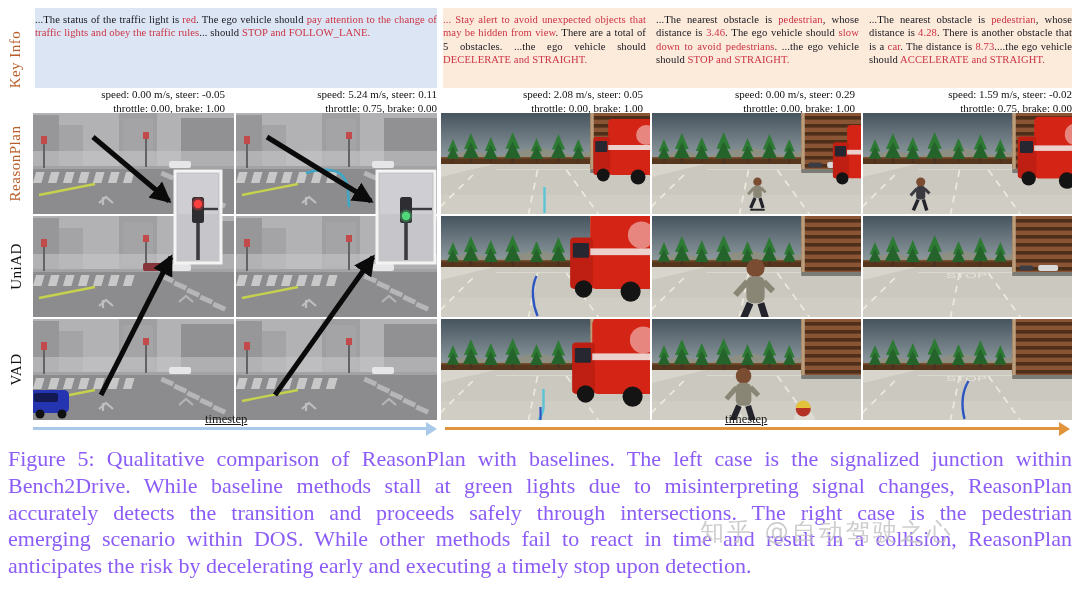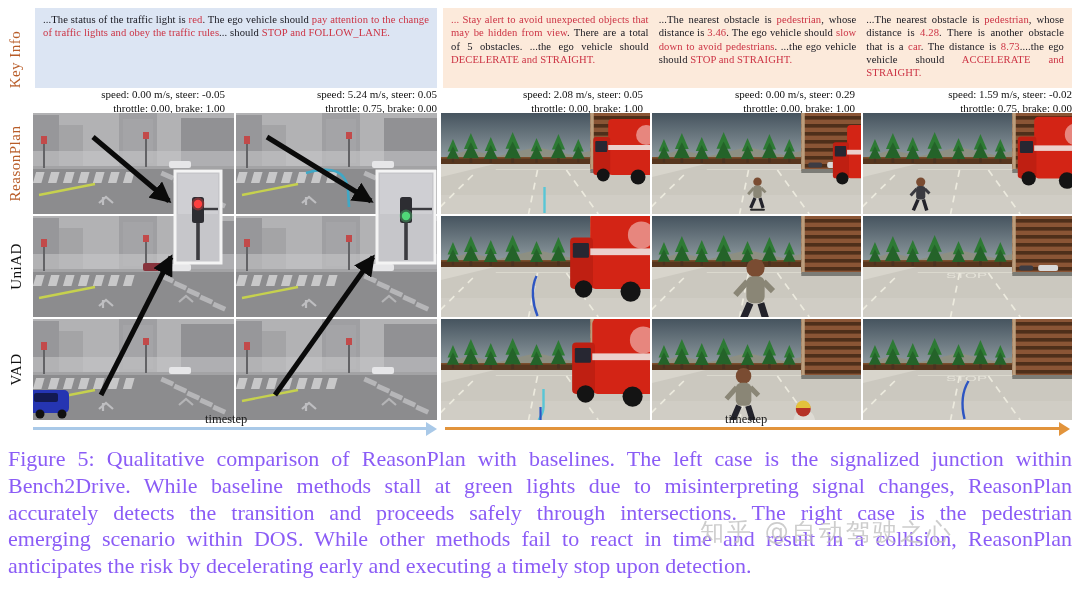--- a/index.html
+++ b/index.html
@@ -4,21 +4,21 @@
 <style>
   html,body{margin:0;padding:0;background:#ffffff;}
   .fig{position:relative;width:1080px;height:591px;background:#fff;overflow:hidden;
        font-family:"Liberation Serif", serif;}
   
   .rowlab{position:absolute;left:0;width:32px;display:flex;align-items:center;justify-content:center;}
   .rowlab span{transform:rotate(-90deg);white-space:nowrap;font-size:15px;letter-spacing:.5px;}
   .lab-orange span{color:var(--orange);}
   .lab-black span{color:#111;}
   
-  .band{position:absolute;top:8px;height:80px;display:flex;gap:10px;box-sizing:border-box;padding:5px 8px;}
+  .band{position:absolute;top:8px;height:80px;display:flex;gap:10px;box-sizing:border-box;padding:5px 0;}
   .band-left{left:35px;width:402px;background:var(--bluebg);}
   .band-right{left:443px;width:629px;background:var(--peachbg);}
   .kbox{font-size:10.6px;line-height:1.26;color:#16161e;text-align:justify;letter-spacing:.1px;}
   .band-left .kbox{flex:1 1 0;}
   .band-right .kbox{flex:1 1 0;}
   .rd{color:var(--red);}
   
   .stats{position:absolute;top:88px;left:35px;width:1037px;display:flex;}
   .stat{font-size:11px;line-height:1.25;text-align:right;color:#111;}
   .s1{width:190px;} .s2{width:212px;} .s3{width:206px;} .s4{width:212px;} .s5{width:217px;}
@@ -31,21 +31,21 @@
   .cell svg{display:block;width:100%;height:100%;}
   .overlayL{position:absolute;left:33px;top:113px;width:404px;height:307px;pointer-events:none;}
   
   .tsa{position:absolute;top:427px;height:3px;}
   .tsa .head{position:absolute;right:-9px;top:-5px;width:0;height:0;border-top:7px solid transparent;
              border-bottom:7px solid transparent;}
   .tsa-l{left:33px;width:395px;background:var(--tblue);}
   .tsa-l .head{border-left:11px solid var(--tblue);}
   .tsa-r{left:445px;width:616px;background:var(--torange);}
   .tsa-r .head{border-left:11px solid var(--torange);}
-  .tslab{position:absolute;top:412px;font-size:12.5px;color:#1a1a1a;}
+  .tslab{position:absolute;top:412px;font-size:12.5px;color:#1a1a1a;text-decoration:underline;}
   .tslab-l{left:205px;} .tslab-r{left:725px;}
   
   .cap{position:absolute;left:8px;top:446px;width:1064px;font-size:22px;line-height:26.8px;color:#8b5cf6;}
   .capline{text-align:justify;text-align-last:justify;}
   .capline.last{text-align:center;text-align-last:left;}
   
   .wm{position:absolute;left:700px;top:516px;font-size:24px;color:var(--wm);opacity:.78;
       letter-spacing:3px;font-family:"DejaVu Sans", sans-serif;pointer-events:none;}
 </style>
 </head>
@@ -74,21 +74,21 @@
     <div class="kbox"><span>...The nearest obstacle is </span><span class="rd">pedestrian</span><span>, whose distance is </span><span class="rd">3.46</span><span>. The ego vehicle should </span><span class="rd">slow down to avoid pedestrians</span><span>. ...the ego vehicle should </span><span class="rd">STOP and STRAIGHT.</span></div>
     <div class="kbox"><span>...The nearest obstacle is </span><span class="rd">pedestrian</span><span>, whose distance is </span><span class="rd">4.28</span><span>. There is another obstacle that is a </span><span class="rd">car</span><span>. The distance is </span><span class="rd">8.73</span><span>....the ego vehicle should </span><span class="rd">ACCELERATE and STRAIGHT.</span></div>
   </div>
 
   <div class="stats">
     <div class="stat s1">
       <div>speed: 0.00 m/s, steer: -0.05</div>
       <div>throttle: 0.00, brake: 1.00</div>
     </div>
     <div class="stat s2">
-      <div>speed: 5.24 m/s, steer: 0.05</div>
+      <div>speed: 5.24 m/s, steer: 0.11</div>
       <div>throttle: 0.75, brake: 0.00</div>
     </div>
     <div class="stat s3">
       <div>speed: 2.08 m/s, steer: 0.05</div>
       <div>throttle: 0.00, brake: 1.00</div>
     </div>
     <div class="stat s4">
       <div>speed: 0.00 m/s, steer: 0.29</div>
       <div>throttle: 0.00, brake: 1.00</div>
     </div>

